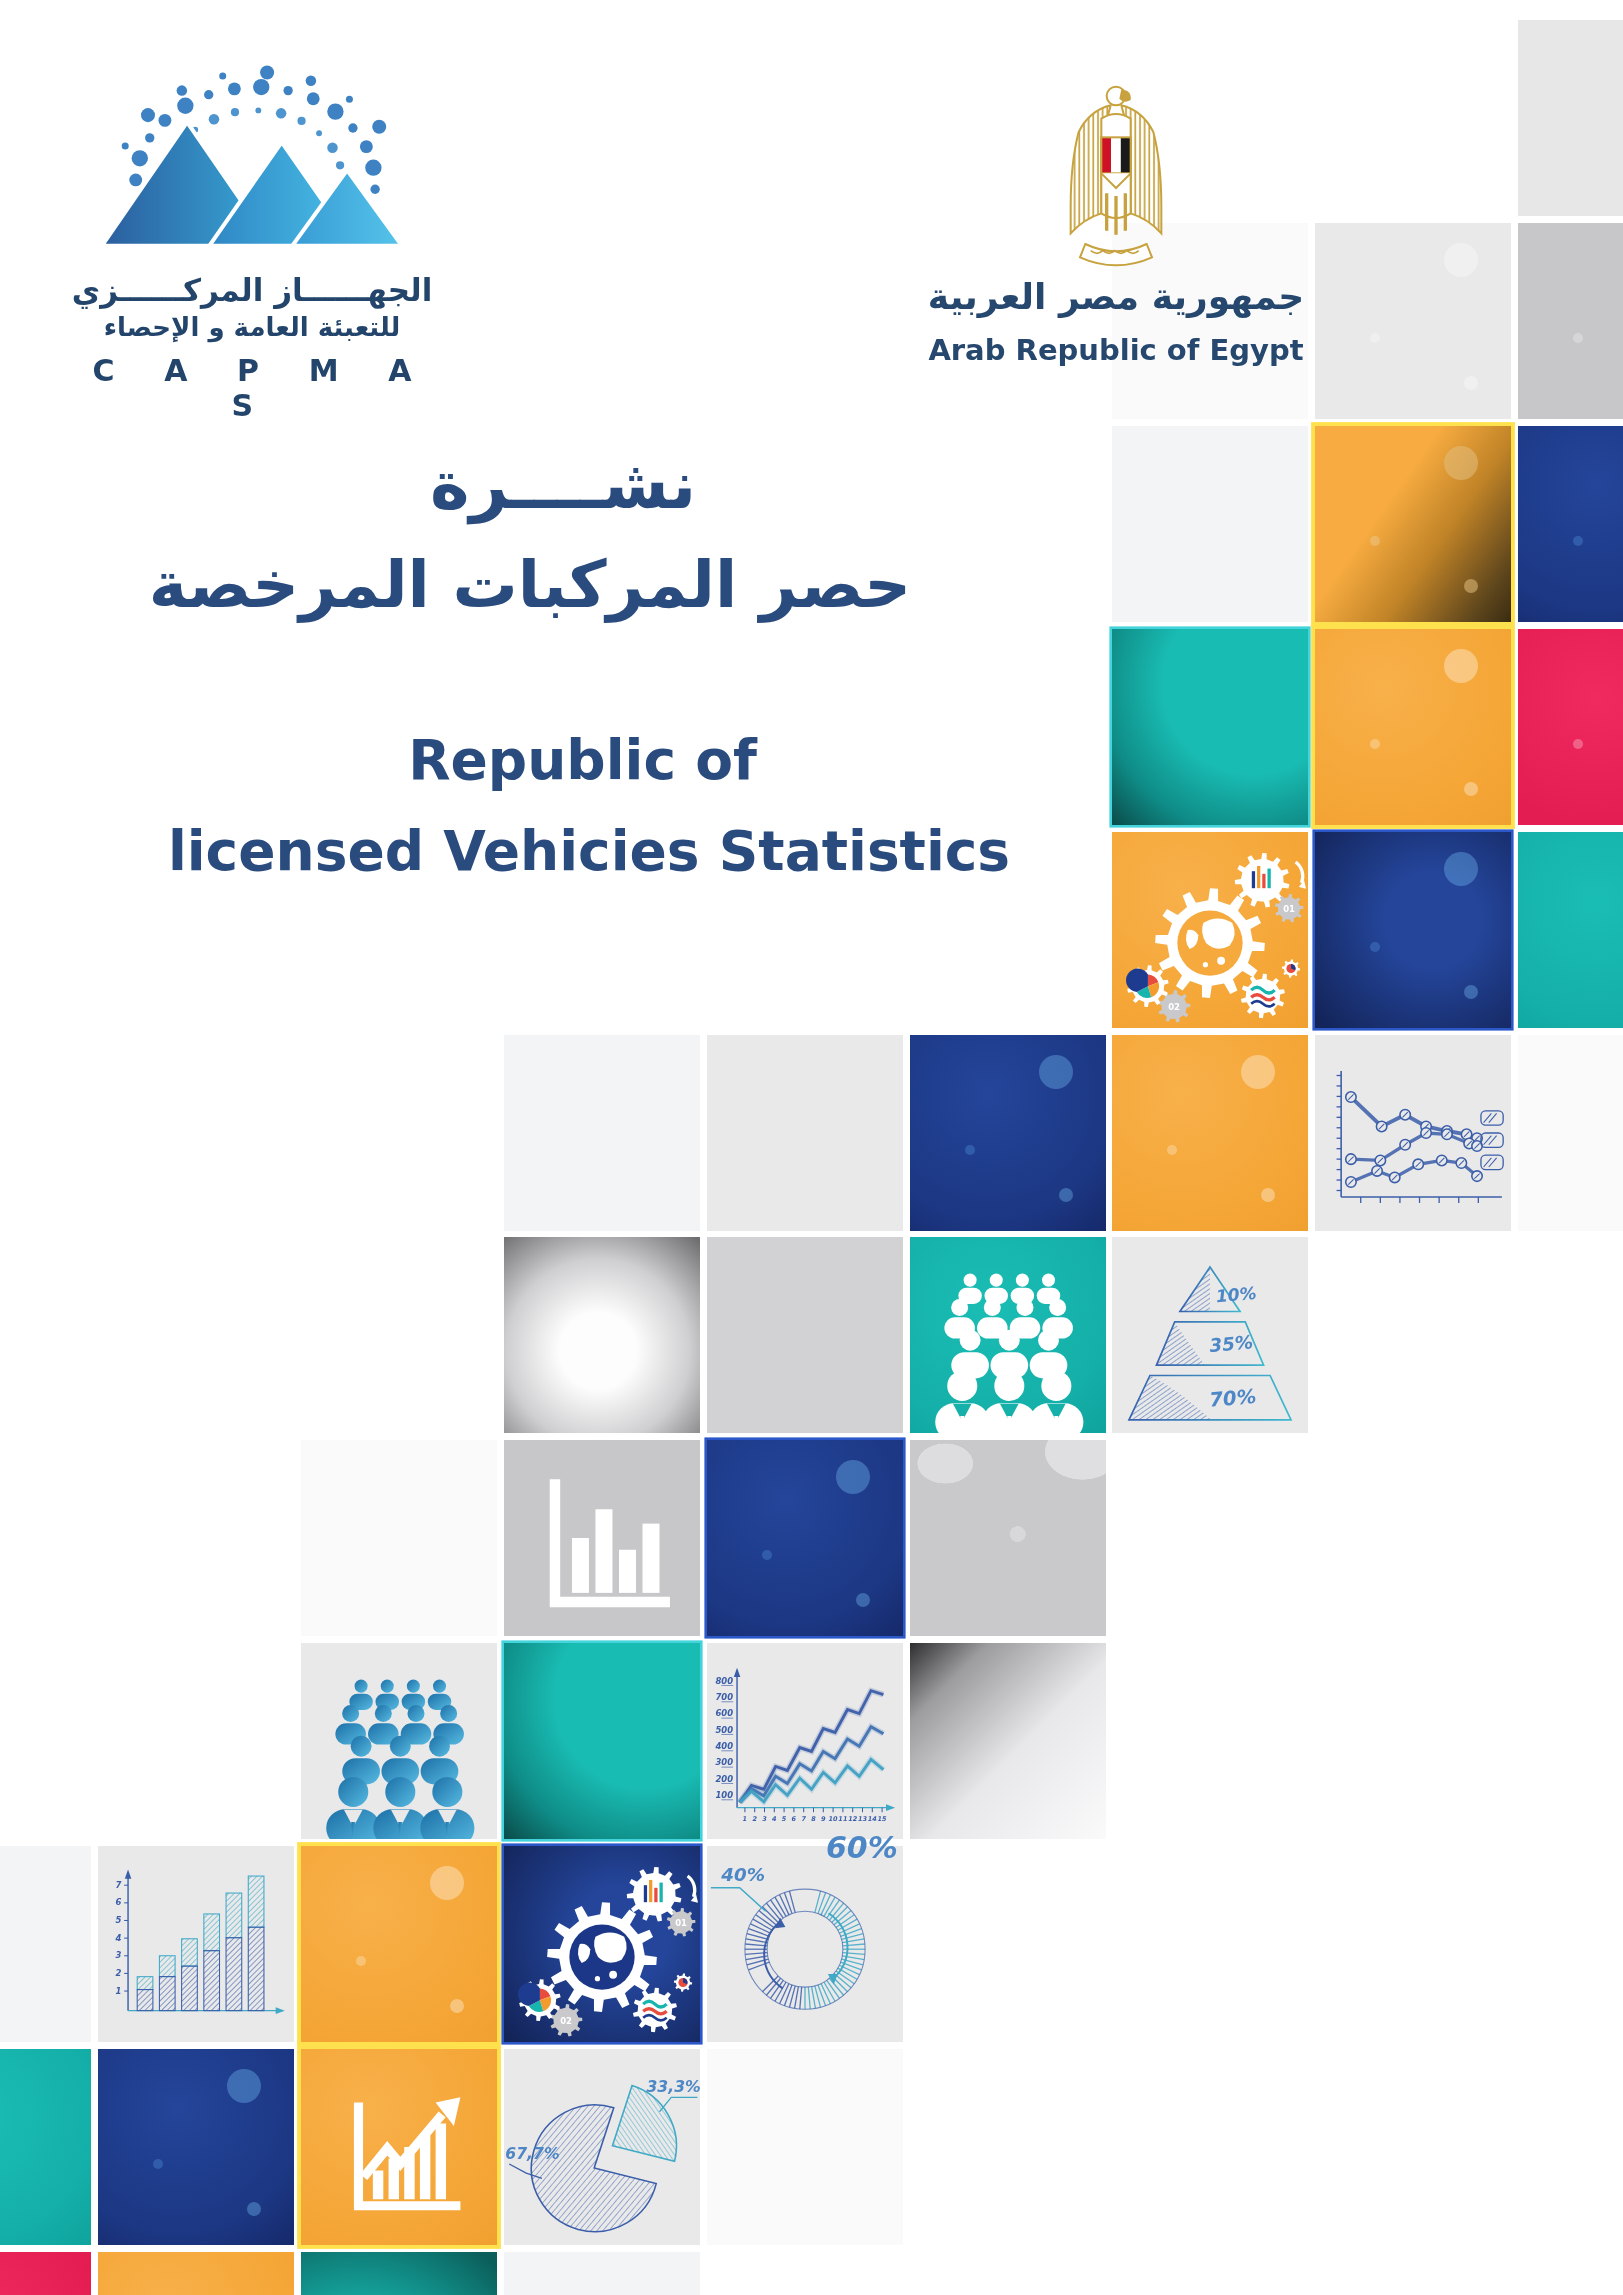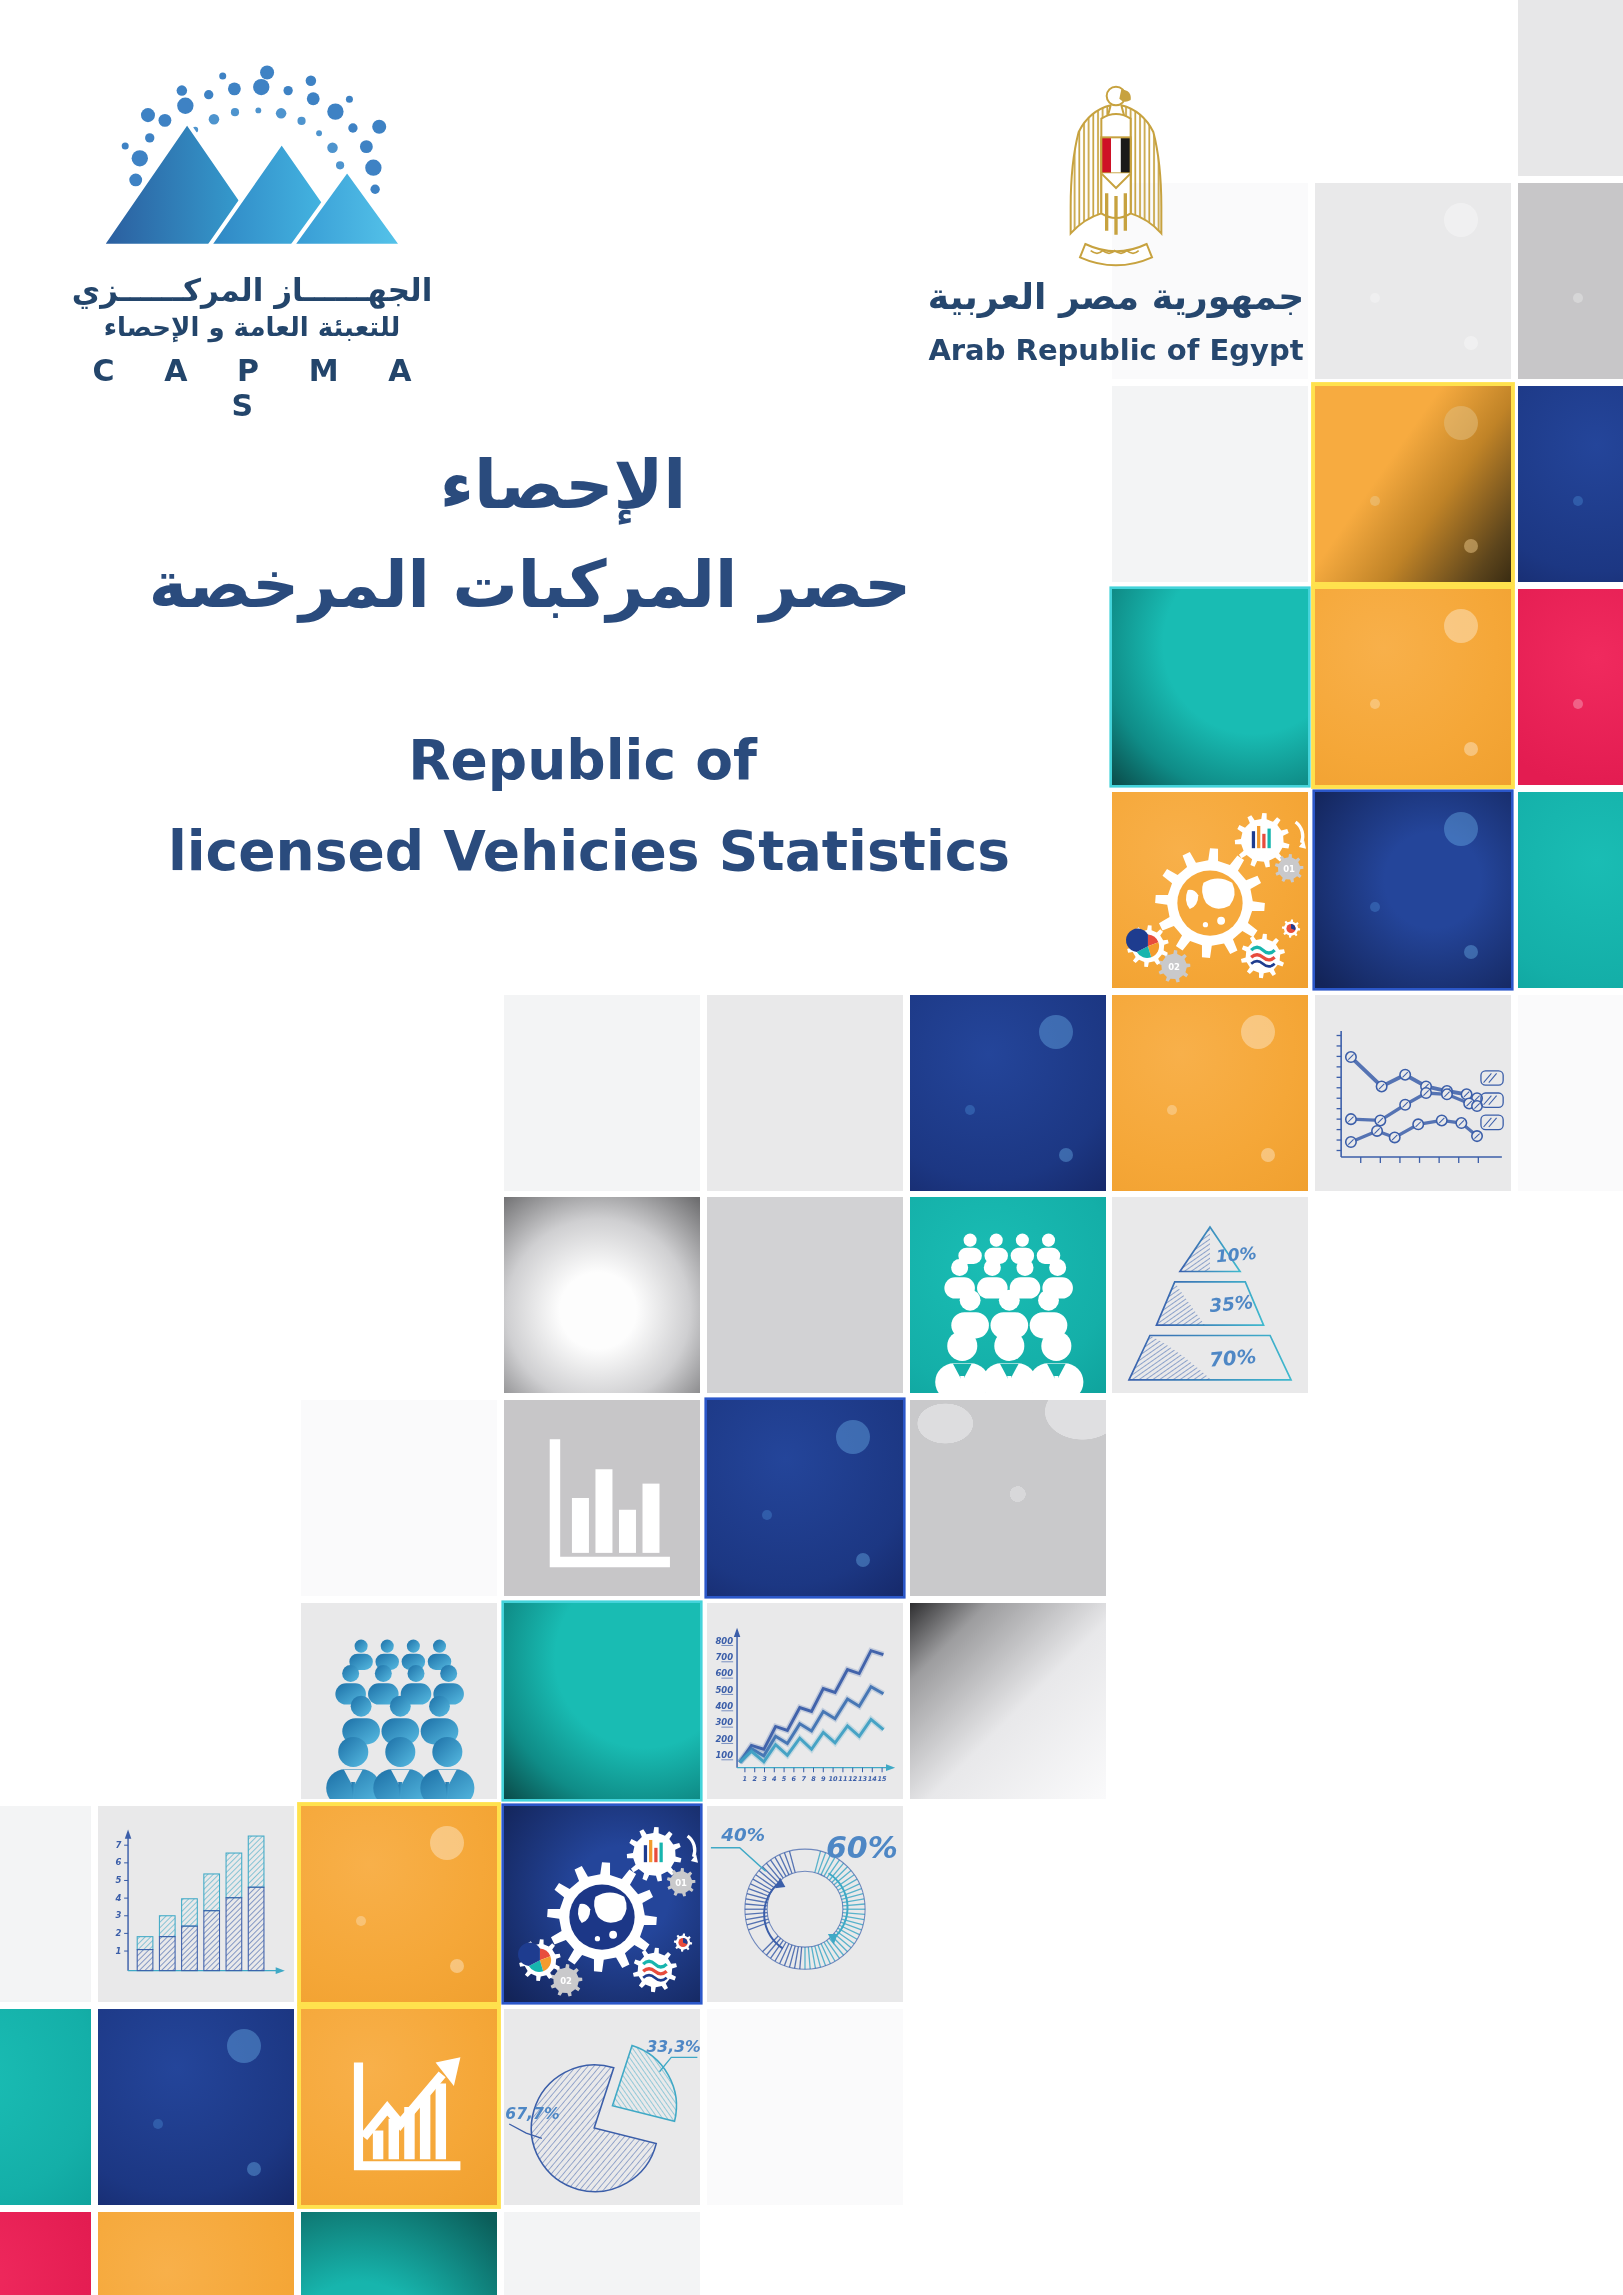--- a/index.html
+++ b/index.html
@@ -1,18 +1,18 @@
 <!DOCTYPE html>
 <html style="font-size:10.5px"><head>
 <meta charset="utf-8">
 <style>
   html,body{margin:0;padding:0;background:#fff;}
   #page{position:relative;width:1623px;height:2295px;background:#ffffff;overflow:hidden;
         font-family:"DejaVu Sans",sans-serif;}
-  #tiles{position:absolute;inset:0;z-index:1;}
+  #tiles{position:absolute;inset:0;z-index:1;margin-top:40px;}
   .tile{position:absolute;width:196px;height:196px;}
   .tile svg{position:absolute;inset:0;width:100%;height:100%;}
   
   .f-grayL   {background:#E7E7E8;}
   .f-grayL2  {background:#E9E9EA;}
   .f-grayM   {background:#D2D2D4;}
   .f-grayD   {background:#C7C6C8;}
   .f-ghost   {background:#F3F4F5;}
   .f-ghost2  {background:#FAFAFB;}
   .f-orange  {background:radial-gradient(circle at 35% 30%,#F8B04A,#F5A738 60%,#F0A02F);}
@@ -682,20 +682,20 @@
   <rect x="78" y="92" width="44" height="54" fill="none" stroke="#C7A23F" stroke-width="3"></rect>
   <path d="M78,146 L100,168 L122,146" fill="#fff" stroke="#C7A23F" stroke-width="3"></path>
   <path d="M86,176 L86,232 M100,180 L100,238 M114,176 L114,232" stroke="#C7A23F" stroke-width="5"></path>
   <path d="M54,252 q46,22 92,0 l8,20 q-54,24 -108,0 Z" fill="#fff" stroke="#C7A23F" stroke-width="3"></path>
   <path d="M62,262 q10,8 18,0 q10,8 18,0 q10,8 18,0 q10,8 18,0" stroke="#C7A23F" stroke-width="2.4" fill="none"></path>
       </svg>
     <div class="ar">جمهورية مصر العربية</div>
     <div class="en">Arab Republic of Egypt</div>
   </div>
 
-  <div class="title ar" id="t-ar1">الإحصاء</div>
+  <div class="title ar" id="t-ar1">نشــــرة</div>
   <div class="title ar" id="t-ar2">حصر المركبات المرخصة</div>
   <div class="title" id="t-en1">Republic of</div>
   <div class="title" id="t-en2">licensed Vehicies Statistics</div>
 
 <div class="float-label" style="left: 826px; top: 1830px;">60%</div>
   </div>
 
 
 </body></html>

